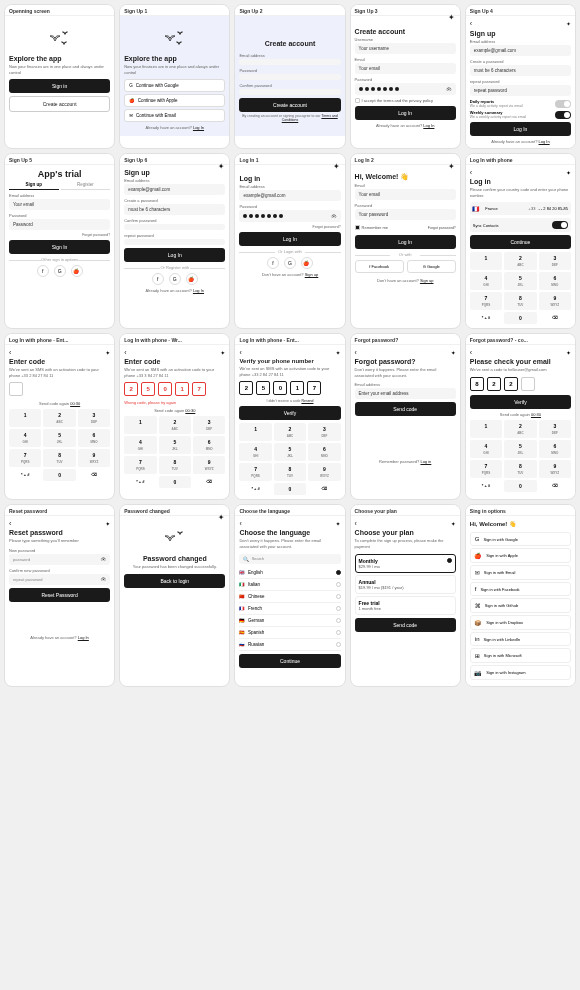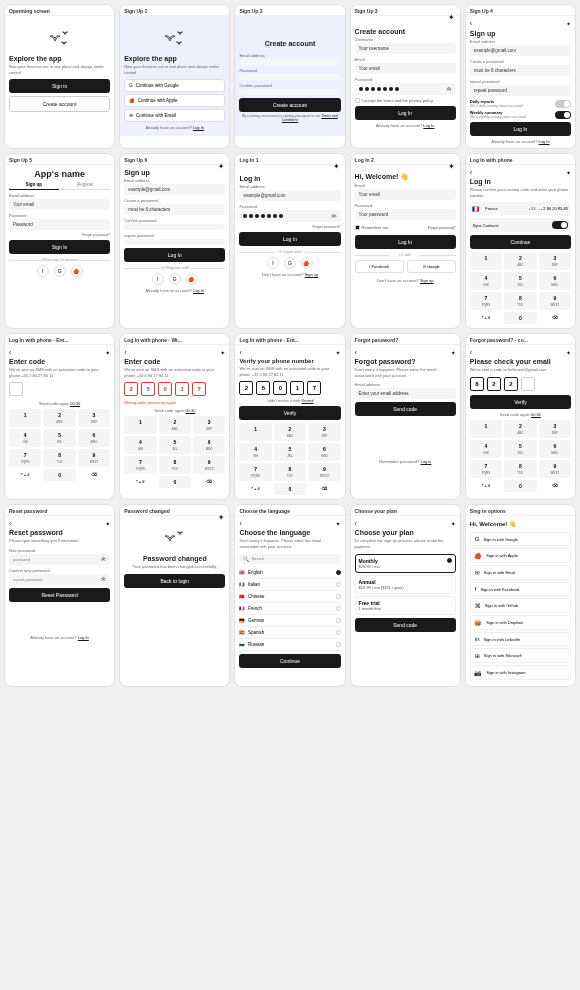--- a/index.html
+++ b/index.html
@@ -409,21 +409,21 @@
         <div class="toggle"></div>
       </div>
       <div class="btn-primary">Log In</div>
       <div class="link-small">Already have an account? <span>Log In</span></div>
     </div>
   </div>
 
   <div class="screen">
     <div class="screen-label">Sign Up 5</div>
     <div class="screen-content">
-      <div class="title" style="text-align:center;font-size:9px">App's name</div>
+      <div class="title" style="text-align:center;font-size:9px">App's trial</div>
       <div style="display:flex;gap:2px;margin:3px 0">
         <div style="flex:1;text-align:center;border-bottom:1.5px solid #1a1a1a;padding-bottom:2px;font-size:4.5px;font-weight:600">Sign up</div>
         <div style="flex:1;text-align:center;border-bottom:1px solid #ddd;padding-bottom:2px;font-size:4.5px;color:#888">Register</div>
       </div>
       <div class="label-small">Email address</div>
       <div class="input-field">Your email</div>
       <div class="label-small">Password</div>
       <div class="input-field">Password</div>
       <div style="text-align:right;font-size:3.5px;color:#666;margin-bottom:3px">Forgot password?</div>
       <div class="btn-primary">Sign In</div>

